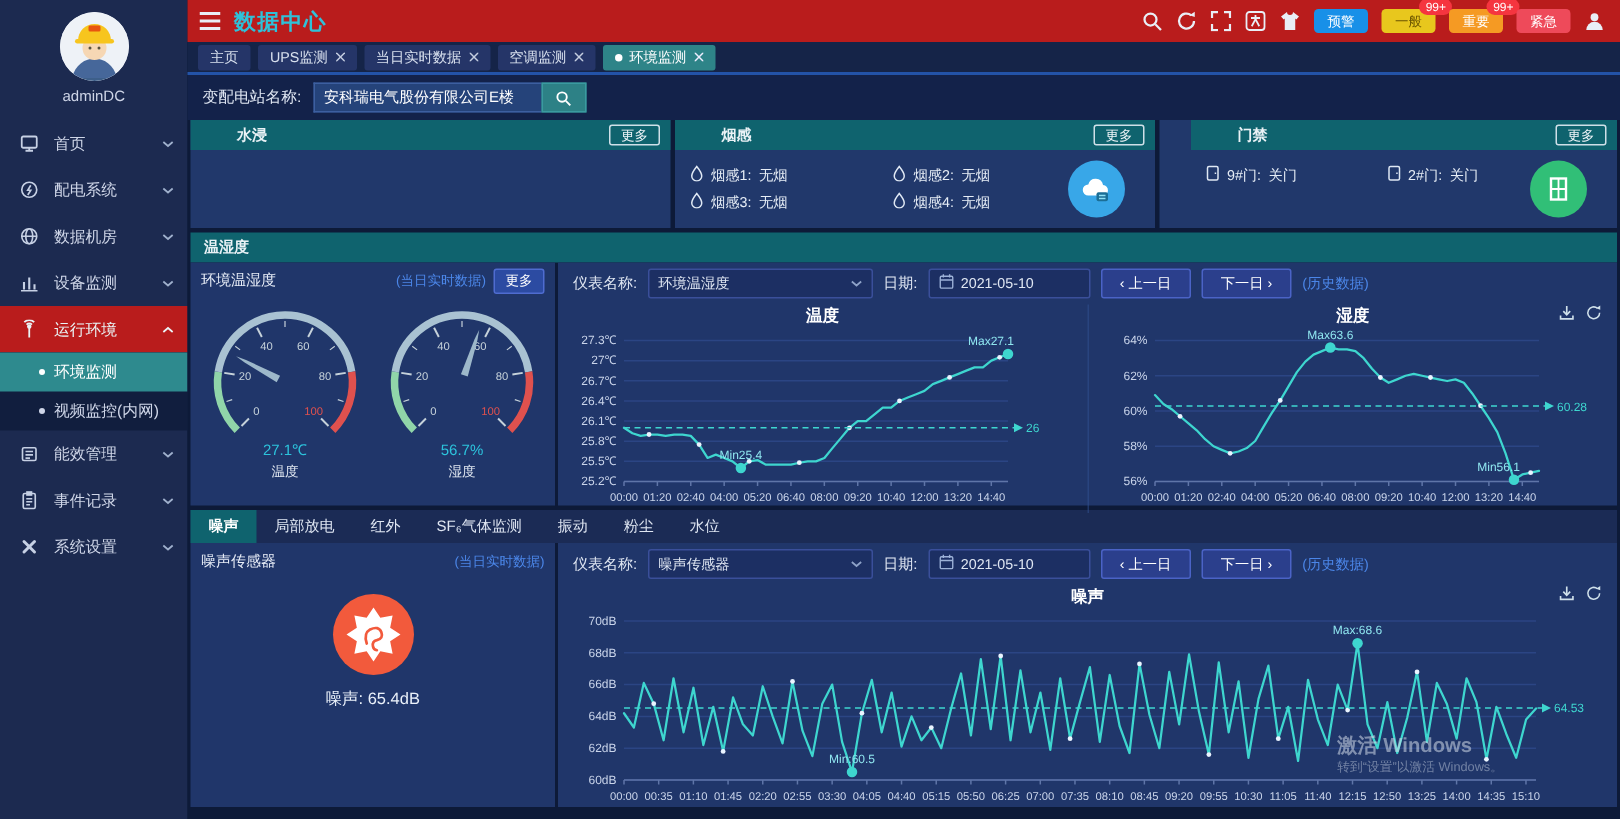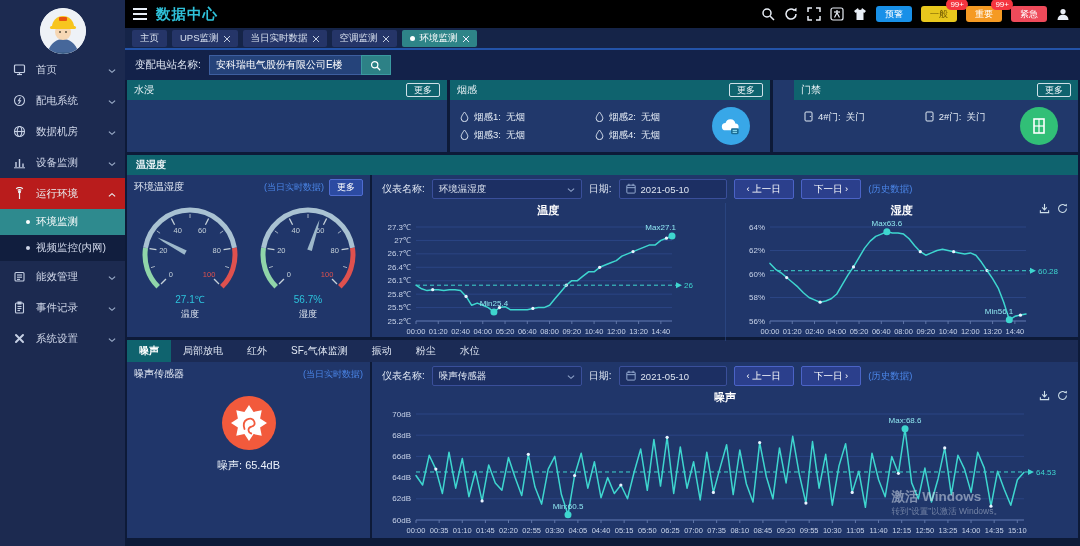--- a/index.html
+++ b/index.html
@@ -18,21 +18,21 @@
   .mi .mi-label { flex:1; }
   .mi.expanded { background:#b91c1c; color:#eaf4f6; }
   .submenu { background:#111e3e; }
   .smi { height:26px; display:flex; align-items:center; padding-left:26px; font-size:10.5px; color:#cfd6e8; cursor:pointer; gap:6px; }
   .smi .bullet { width:4px; height:4px; border-radius:50%; background:#cfd6e8; }
   .smi.active { background:#2e8a8e; color:#fff; }
   .smi.active .bullet { background:#fff; }
 
   
   .main { flex:1; display:flex; flex-direction:column; background:#0d1a38; position:relative; }
-  .topbar { height:28px; background:#000000; display:flex; align-items:center; padding:0 10px 0 8px; flex:none; }
+  .topbar { height:28px; background:#b91c1c; display:flex; align-items:center; padding:0 10px 0 8px; flex:none; }
   .burger { display:flex; cursor:pointer; }
   .title { color:#2fc1d9; font-size:14.5px; font-weight:bold; margin-left:9px; letter-spacing:1px; }
   .topbar-right { margin-left:auto; display:flex; align-items:center; gap:9px; }
   .tb-icon { display:flex; cursor:pointer; }
   .alert-btn { height:16px; border-radius:3px; font-size:9px; padding:0 9px; display:flex; align-items:center; position:relative; color:#fff; cursor:pointer; }
   .alert-btn.dark-text { color:#6b5500; }
   .badge { position:absolute; top:-7px; right:-11px; background:#f5353f; color:#fff; font-size:8px; border-radius:7px; padding:0 4px; height:11px; line-height:11px; }
 
   .tabrow { height:22px; background:#152448; border-bottom:2px solid #2353a8; display:flex; align-items:center; gap:5px; padding:0 7px; flex:none; }
   .tab { height:17px; background:#253568; color:#d8e0ee; font-size:9.5px; padding:0 8px; display:flex; align-items:center; gap:5px; border-radius:2px; cursor:pointer; }
@@ -41,21 +41,21 @@
 
   .content { flex:1; position:relative; }
   .search-row { height:30px; background:#13224a; display:flex; align-items:center; padding-left:10px; font-size:10.5px; }
   .search-input { width:152px; height:20px; background:#25437a; border:1px solid #3d5fa0; border-right:none; color:#fff; font-size:10px; padding:0 6px; outline:none; }
   .search-btn { width:30px; height:20px; background:#2d8186; border:1px solid #3a9aa0; display:flex; align-items:center; justify-content:center; cursor:pointer; }
 
   .cards-row { display:flex; gap:3px; margin:0 2px; }
   .card { background:#21386b; }
   .card-w { width:320px; } .card-s { width:320px; } .card-d { flex:1;padding-left:21px; }
   .card-header { height:20px; background:#0f636e; display:flex; align-items:center; padding:0 7px; }
-  .card-title { font-size:10px; font-weight:normal; color:#eaf2f6; }
+  .card-title { font-size:10px; font-weight:bold; color:#eaf2f6;margin-left:24px; }
   .more-outline { margin-left:auto; font-size:9px; border:1px solid #cfe0e8; border-radius:2px; padding:0 7px; height:14px; line-height:12px; color:#eef4f8; cursor:pointer; background:transparent; }
   .card-body { height:52px; position:relative; padding:8px 10px 0; }
   .status-item { display:flex; align-items:center; gap:5px; font-size:9.5px; color:#e6edf6; height:18px; }
   .smoke-grid { display:grid; grid-template-columns:135px 135px; }
   .door-items { display:flex; gap:60px; }
   .big-icon { position:absolute; right:20px; top:7px; width:38px; height:38px; border-radius:50%; display:flex; align-items:center; justify-content:center; }
 
   .section { margin:3px 2px 0; }
   .section-header { height:20px; background:#0f636e; display:flex; align-items:center; padding:0 9px; font-size:10px; font-weight:bold; color:#eaf2f6; }
   .section-body { display:flex; gap:2px; }
@@ -103,20 +103,21 @@
           <path d="M33 46 a12 11 0 0 0 -20 0 Z" fill="#3d5f8a"></path>
           <path d="M8 44 C10 35 17 31 23 31 C29 31 36 35 38 44 Z" fill="#46679a"></path>
           <circle cx="23" cy="24" r="8" fill="#f6d7b4"></circle>
           <path d="M12 19 a11 11 0 0 1 22 0 Z" fill="#f7c51e"></path>
           <rect x="10" y="18" width="26" height="3" rx="1.5" fill="#f7c51e"></rect>
           <rect x="19" y="9" width="8" height="4" rx="1" fill="#e8540f"></rect>
           <circle cx="20" cy="24" r="1" fill="#58513f"></circle>
           <circle cx="26" cy="24" r="1" fill="#58513f"></circle>
         </svg>
       </div>
+      <div class="username">adminDC</div>
     </div>
     <nav class="menu">
       <div class="mi">
         <span class="mi-icon">
             <svg width="13" height="13" viewBox="0 0 13 13" fill="none" stroke="#c6d0e4" stroke-width="1.2">
               <rect x="1.5" y="2" width="10" height="7.5" rx="1"></rect>
               <line x1="6.5" y1="9.5" x2="6.5" y2="11.5"></line>
               <line x1="4" y1="11.5" x2="9" y2="11.5"></line>
             </svg>
           </span>
@@ -409,21 +410,21 @@
             <span class="card-title">门禁</span>
             <span class="more-outline">更多</span>
           </div>
           <div class="card-body">
             <div class="door-items">
               <div class="status-item">
                 <span><svg width="9" height="11" viewBox="0 0 9 11" fill="none" stroke="#dfe8f4" stroke-width="1">
                       <rect x="1" y="1" width="7" height="9" rx="1"></rect>
                       <line x1="5.8" y1="5.5" x2="6.8" y2="5.5"></line>
                     </svg></span>
-                <span>4#门:</span>
+                <span>9#门:</span>
                 <span>关门</span>
               </div>
               <div class="status-item">
                 <span><svg width="9" height="11" viewBox="0 0 9 11" fill="none" stroke="#dfe8f4" stroke-width="1">
                       <rect x="1" y="1" width="7" height="9" rx="1"></rect>
                       <line x1="5.8" y1="5.5" x2="6.8" y2="5.5"></line>
                     </svg></span>
                 <span>2#门:</span>
                 <span>关门</span>
               </div>

